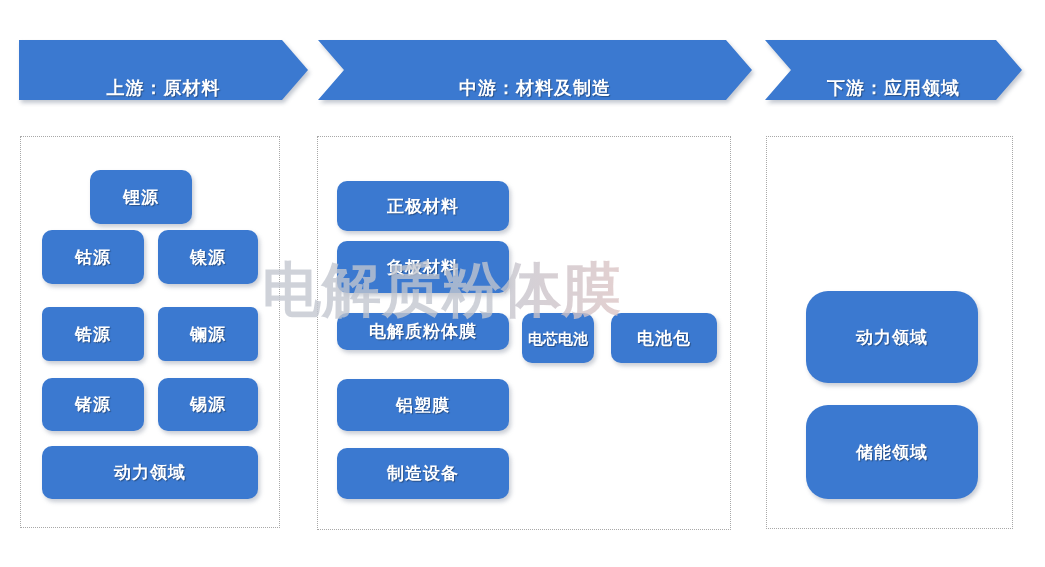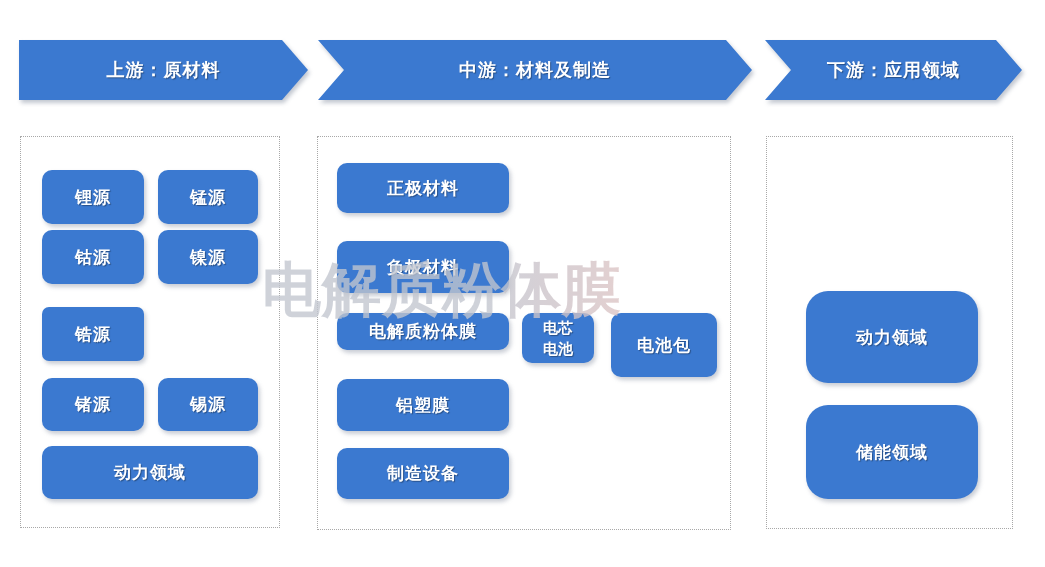--- a/index.html
+++ b/index.html
@@ -11,21 +11,21 @@
     overflow:hidden;
   }
   
   .arrow-wrap{
     position:absolute;top:40px;height:60px;
     filter:drop-shadow(2px 3px 2px rgba(120,130,150,0.45));
   }
   .arrow{
     width:100%;height:100%;
     background:#3b79d0;
-    display:flex;align-items:center;justify-content:center;
+    display:flex;align-items:flex-end;justify-content:center;
     color:#ffffff;font-weight:bold;font-size:18px;
     text-shadow:1px 1px 1px rgba(0,0,0,0.35);
     letter-spacing:1px;
   }
   .arrow-pentagon{
     clip-path:polygon(0 0, calc(100% - 26px) 0, 100% 50%, calc(100% - 26px) 100%, 0 100%);
   }
   .arrow-chevron{
     clip-path:polygon(0 0, calc(100% - 26px) 0, 100% 50%, calc(100% - 26px) 100%, 0 100%, 26px 50%);
   }
@@ -50,35 +50,35 @@
     background:#3b79d0;
     border-radius:10px;
     color:#ffffff;font-weight:bold;font-size:17px;
     display:flex;align-items:center;justify-content:center;
     text-align:center;
     box-shadow:2px 3px 4px rgba(120,130,150,0.40);
     text-shadow:1px 1px 1px rgba(0,0,0,0.35);
     letter-spacing:1px;
   }
   .btn-tall{border-radius:22px;}
-  .btn-small{font-size:15px;line-height:21px;flex-direction:column;letter-spacing:0;}
+  .btn-small{font-size:15px;line-height:21px;flex-direction:row;letter-spacing:0;}
 
   
-  .up-r1{top:33px;height:54px;}  .up-r2{top:93px;height:54px;}
+  .up-r1{top:33px;height:54px;margin-left:48px;}  .up-r2{top:93px;height:54px;}
   .up-r3{top:170px;height:54px;border-radius:7px;} .up-r4{top:241px;height:53px;}
   .up-c1{left:21px;width:102px;} .up-c2{left:137px;width:100px;}
   .up-wide{left:21px;top:309px;width:216px;height:53px;}
 
   
   .mid-col{left:19px;width:172px;}
-  .mid-r1{top:26px;height:50px;}  .mid-r2{top:104px;height:52px;font-family:Liberation Mono, monospace;}
+  .mid-r1{top:44px;height:50px;}  .mid-r2{top:104px;height:52px;font-family:Liberation Mono, monospace;}
   .mid-r3{top:176px;height:37px;} .mid-r4{top:242px;height:52px;}
   .mid-r5{top:311px;height:51px;}
   #cell-battery{left:204px;top:176px;width:72px;height:50px;}
-  #battery-pack{left:293px;top:176px;width:106px;height:64px;}
+  #battery-pack{left:293px;top:176px;width:106px;height:50px;}
 
   
   .down-col{left:39px;width:172px;}
   .down-r1{top:33px;height:93px;} .down-r2{top:154px;height:92px;}
   .down-r3{top:268px;height:94px;}
 
   
   .watermark{
     position:absolute;left:262px;top:258px;
     font-size:59px;font-weight:bold;line-height:1.1;
@@ -107,24 +107,24 @@
     </div>
   </div>
   <div class="arrow-wrap" id="arrow3">
     <div class="arrow arrow-chevron">
       <span>下游：应用领域</span>
     </div>
   </div>
 
   <div class="panel" id="panel-up">
     <div class="btn up-r1 up-c1">锂源</div>
-    <div class="btn up-r1 up-c2">锰源</div>
     <div class="btn up-r2 up-c1">钴源</div>
     <div class="btn up-r2 up-c2">镍源</div>
     <div class="btn up-r3 up-c1">锆源</div>
+    <div class="btn up-r3 up-c2">镧源</div>
     <div class="btn up-r4 up-c1">锗源</div>
     <div class="btn up-r4 up-c2">锡源</div>
     <div class="btn up-wide">动力领域</div>
   </div>
 
   <div class="panel" id="panel-mid">
     <div class="btn mid-col mid-r1">正极材料</div>
     <div class="btn mid-col mid-r2">负极材料</div>
     <div class="btn mid-col mid-r3">电解质粉体膜</div>
     <div class="btn btn-small" id="cell-battery">

